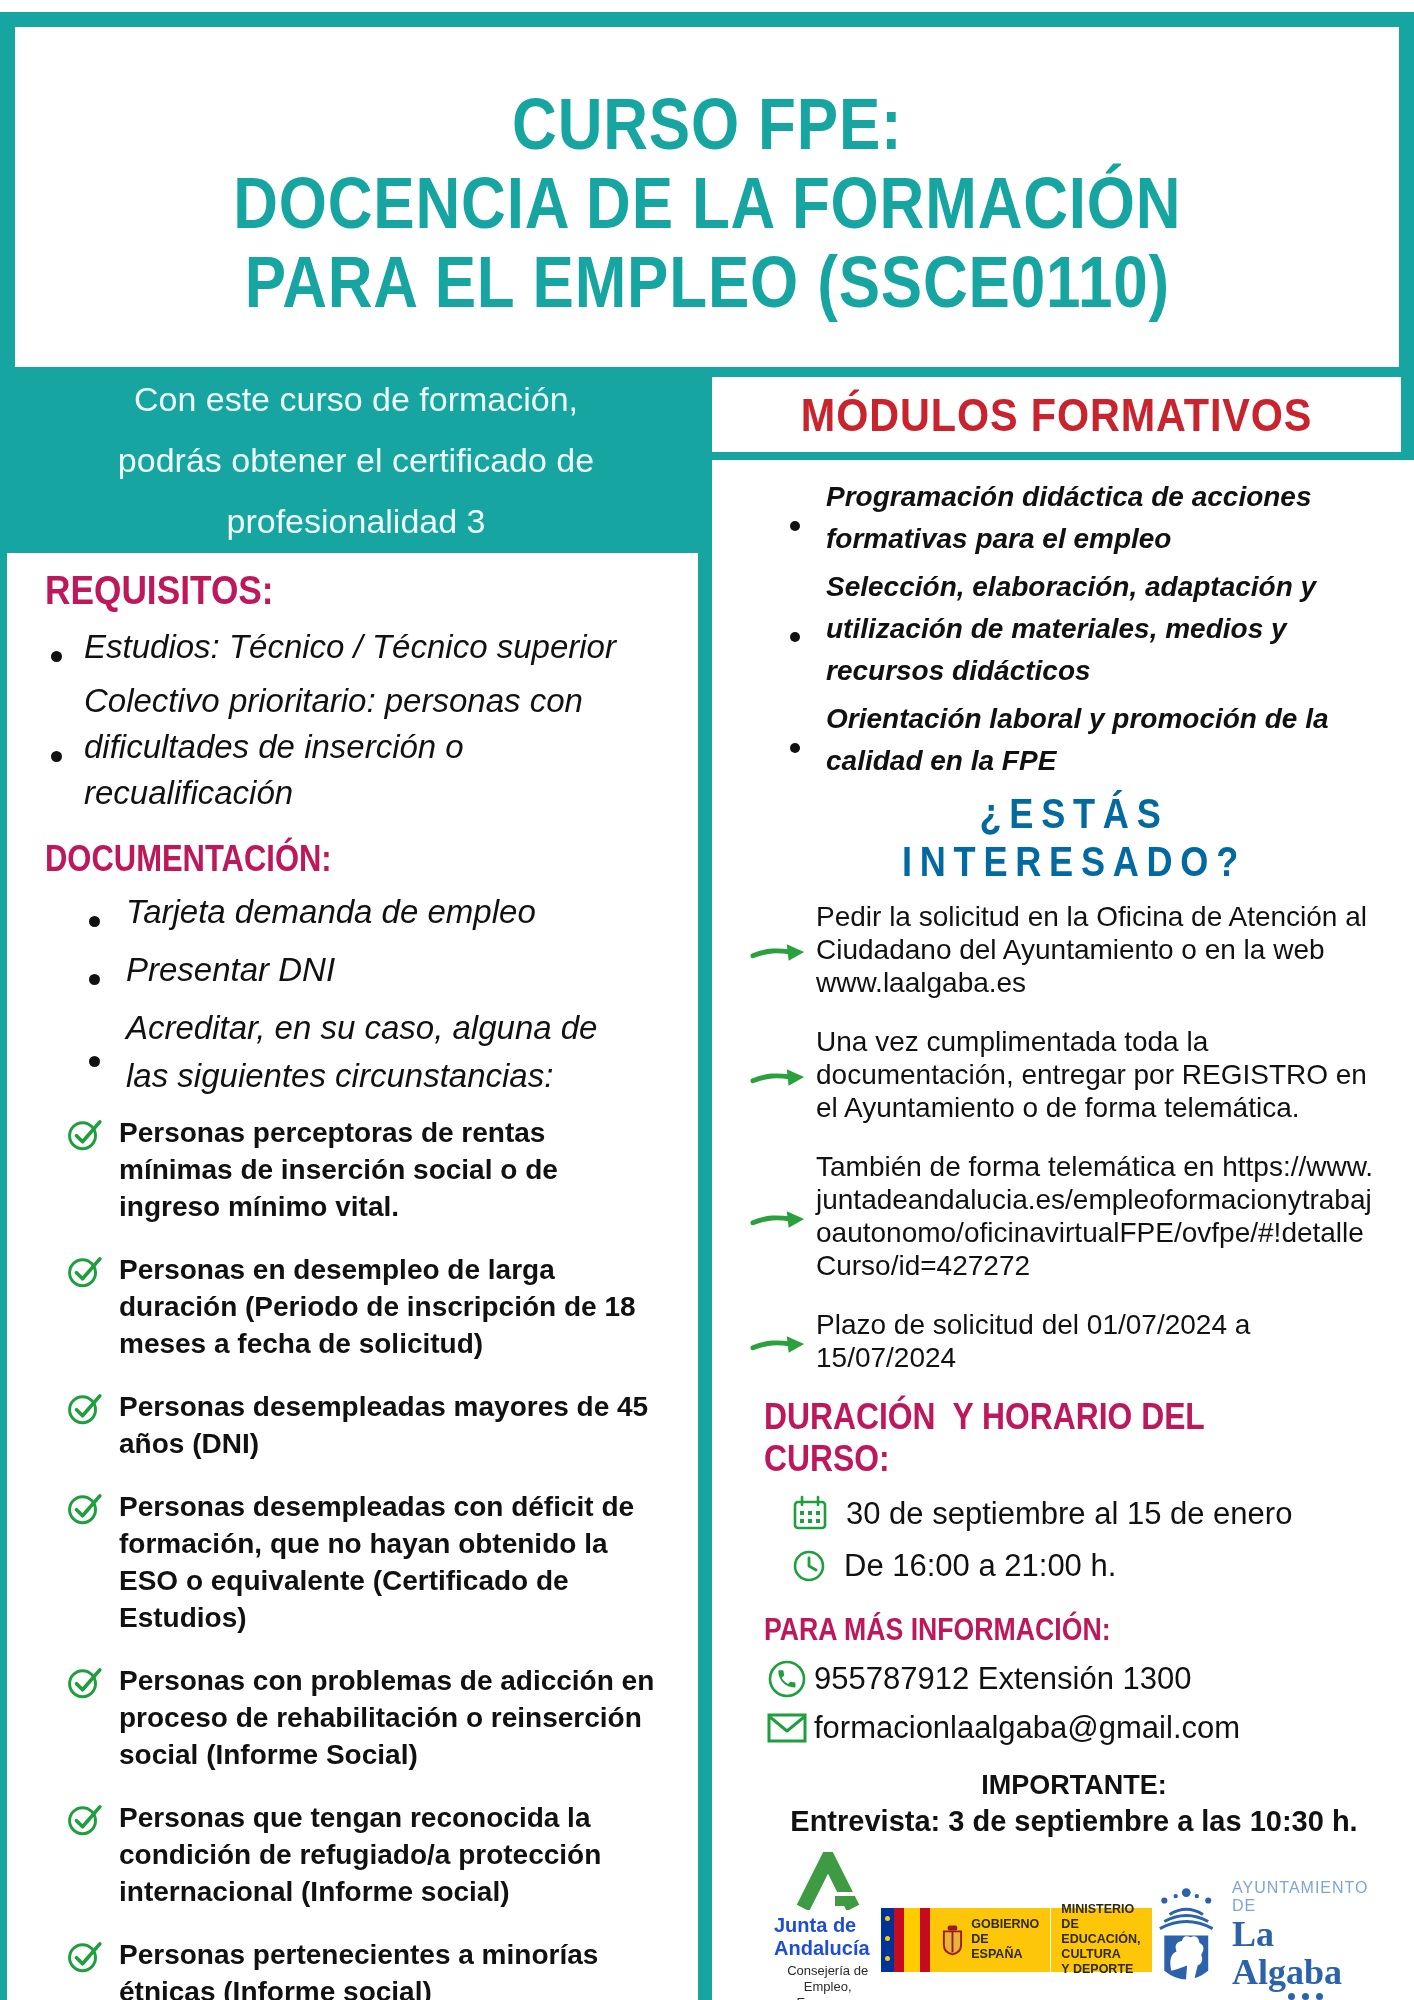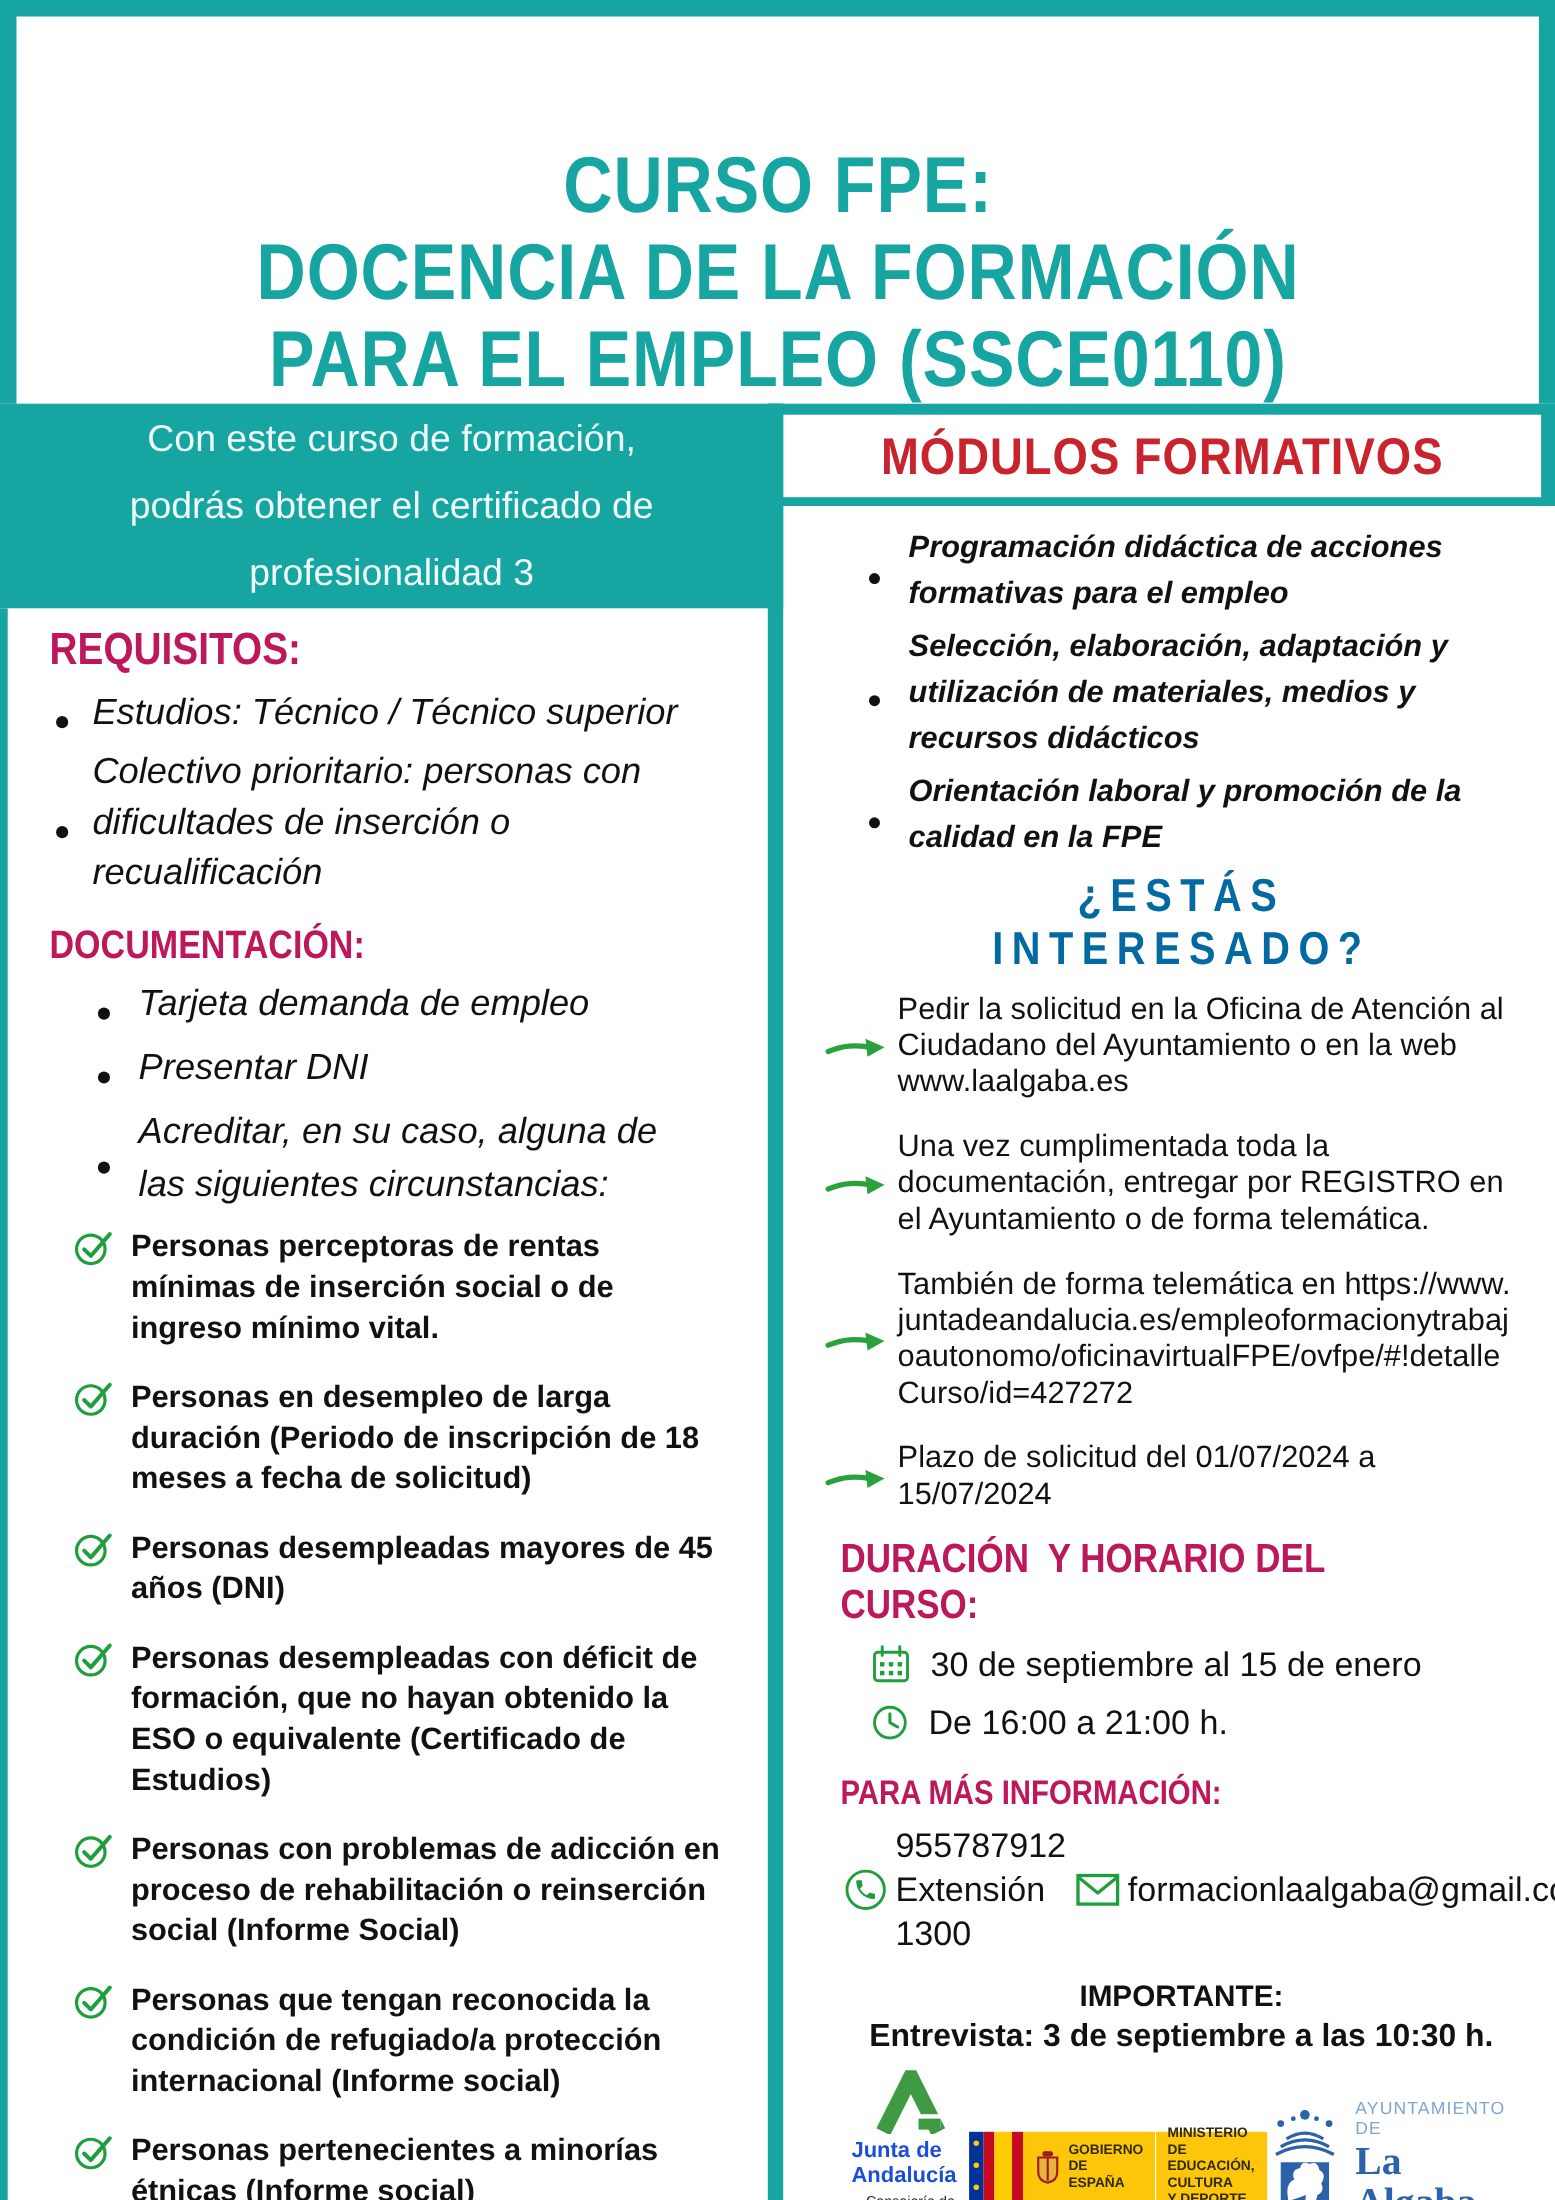--- a/index.html
+++ b/index.html
@@ -3,23 +3,23 @@
 <meta charset="utf-8">
 <style>
   html,body{margin:0;padding:0;background:#e8e8e8;}
   .poster{
     position:relative;width:1414px;height:2000px;margin:0 auto;
     background:#ffffff;overflow:hidden;
     font-family:"Liberation Sans",sans-serif;color:#111;
   }
   
   .title-block{
-    position:absolute;left:0;top:0;width:1414px;height:367px;
+    position:absolute;left:0;top:12px;width:1414px;height:367px;
     box-sizing:border-box;border:15px solid #16a5a0;border-bottom:none;
-    background:#fff;display:flex;align-items:flex-end;justify-content:center;
+    background:#fff;display:flex;align-items:center;justify-content:center;
   }
   .title-text{
     margin:0;text-align:center;color:#16a5a0;font-weight:bold;
     font-size:72px;line-height:79px;letter-spacing:1px;white-space:pre-line;
     display:inline-block;transform:scaleX(.86);transform-origin:center;
   }
   
   .band-left{
     position:absolute;left:0;top:367px;width:712px;height:186px;
     background:#16a5a0;display:flex;align-items:center;justify-content:center;
@@ -84,21 +84,21 @@
   .step{display:flex;align-items:center;gap:8px;}
   .step svg{flex:0 0 auto;margin-top:5px;margin-left:-14px;}
   .step .step-text{font-size:28px;line-height:33px;max-width:560px;}
   .step.break-url .step-text{word-break:break-all;}
 
   .schedule{margin-top:14px;display:flex;flex-direction:column;gap:12px;padding-left:26px;}
   .icon-row{display:flex;align-items:center;gap:16px;}
   .icon-row svg{flex:0 0 auto;}
   .icon-row .r-text{font-size:31px;line-height:40px;}
 
-  .contact{margin-top:10px;display:flex;flex-direction:row;gap:8px;padding-left:2px;}
+  .contact{margin-top:10px;display:flex;flex-direction:column;gap:8px;padding-left:2px;}
   .contact .icon-row{gap:6px;}
 
   .important{margin-top:22px;text-align:center;}
   .important .imp-label{font-weight:bold;font-size:27px;margin:0;}
   .important .imp-text{font-weight:bold;font-size:29px;margin:4px 0 0 0;}
 
   
   .logos{margin-top:14px;display:flex;align-items:center;justify-content:space-between;padding:0 6px 0 10px;}
   .logo-junta{display:flex;flex-direction:column;align-items:center;width:208px;}
   .logo-junta .j-name{font-size:20px;font-weight:bold;color:#1d4ed8;margin-top:4px;}

